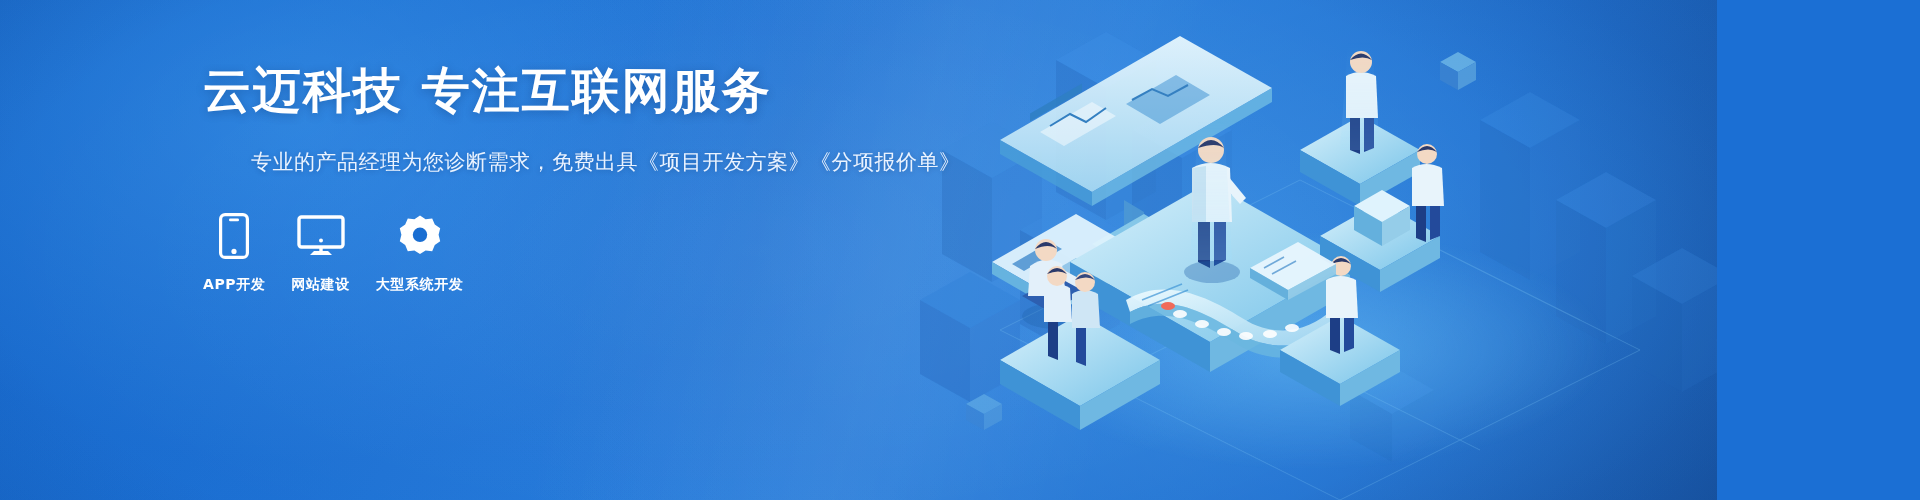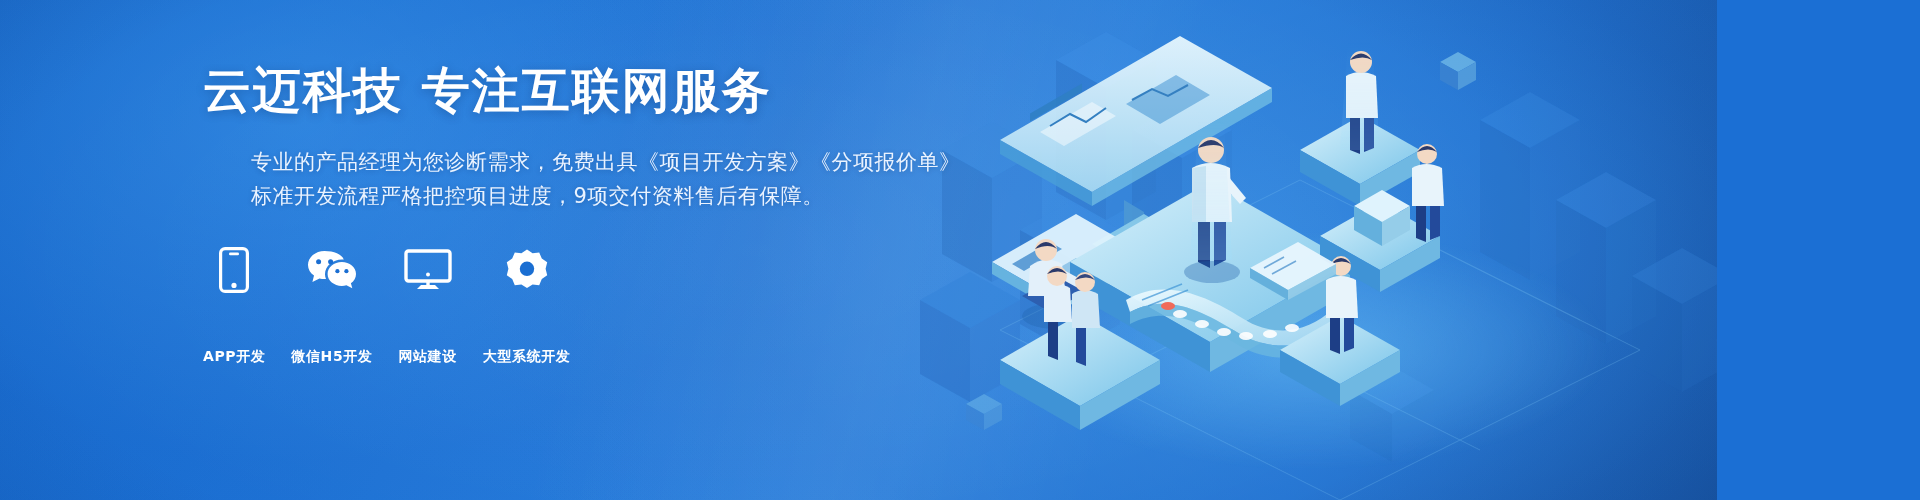--- a/index.html
+++ b/index.html
@@ -39,21 +39,21 @@
     font-family:"DejaVu Sans","Liberation Sans",sans-serif;
     font-size:21px;line-height:34px;color:#eaf3ff;letter-spacing:0.5px;
     white-space:nowrap;text-shadow:0 1px 5px rgba(3,38,90,0.28);margin-left:48px;
   }
   .sub-line{display:block;}
 
   
   .services{display:flex;align-items:flex-end;margin-top:34px;}
   .svc{
     display:flex;flex-direction:column;align-items:center;
-    margin-right:26px;cursor:pointer;gap:38px;
+    margin-right:26px;cursor:pointer;
   }
   .svc:last-child{margin-right:0;}
   .svc-icon{
     height:46px;display:flex;align-items:center;justify-content:center;
     margin-bottom:17px;
   }
   .svc-icon svg{display:block;}
   .svc-label{
     font-family:"DejaVu Sans","Liberation Sans",sans-serif;
     font-size:14px;color:#ffffff;letter-spacing:0.6px;white-space:nowrap;
@@ -326,50 +326,36 @@
       </g>
     </svg>
   </div>
 
   <div class="content">
 
     <h1 class="headline">云迈科技 专注互联网服务</h1>
 
     <div class="sub">
       <span class="sub-line">专业的产品经理为您诊断需求，免费出具《项目开发方案》《分项报价单》</span>
-      <span class="sub-line">标准开发流程严格把控项目进度，9项交付资料售后有保障。</span>
     </div>
 
     <div class="services">
 
       <div class="svc">
         <span class="svc-icon">
           <svg width="30" height="46" viewBox="0 0 30 46">
             <rect x="1.6" y="1.6" width="26.8" height="42.8" rx="4.5" ry="4.5" fill="none" stroke="#ffffff" stroke-width="3.2"></rect>
             <rect x="10" y="5.6" width="10" height="2.6" rx="1.3" fill="#ffffff"></rect>
             <circle cx="15" cy="38.4" r="2.6" fill="#ffffff"></circle>
           </svg>
         </span>
         <span class="svc-label">APP开发</span>
       </div>
 
 
-      <div class="svc">
-        <span class="svc-icon">
-          <svg width="52" height="44" viewBox="0 0 52 44">
-            <path d="M18.5 3C9.4 3 2 9.3 2 17c0 4.3 2.3 8.1 6 10.6L6.4 34l7.1-3.6c1.6.4 3.3.7 5 .7.5 0 1 0 1.5-.05C19.4 29.6 19 27.9 19 26.2 19 18 26.6 11.4 36 11.4c.6 0 1.2 0 1.8.1C35.8 6.2 27.9 3 18.5 3z" fill="#ffffff"></path>
-            <circle cx="12.6" cy="13.8" r="2.5" fill="#1a6ed2"></circle>
-            <circle cx="24.6" cy="13.8" r="2.5" fill="#1a6ed2"></circle>
-            <path d="M50 26c0-6.6-6.4-11.9-14.2-11.9S21.6 19.4 21.6 26c0 6.6 6.4 11.9 14.2 11.9 1.6 0 3.2-.22 4.6-.62l5.9 3-1.4-5c3.2-2.2 5.1-5.4 5.1-9.28z" fill="#ffffff"></path>
-            <circle cx="31.4" cy="23.2" r="2.1" fill="#1a6ed2"></circle>
-            <circle cx="40.4" cy="23.2" r="2.1" fill="#1a6ed2"></circle>
-          </svg>
-        </span>
-        <span class="svc-label">微信H5开发</span>
-      </div>
 
       <div class="svc">
         <span class="svc-icon">
           <svg width="48" height="42" viewBox="0 0 48 42">
             <rect x="2" y="2" width="44" height="30" rx="2.5" ry="2.5" fill="none" stroke="#ffffff" stroke-width="3.4"></rect>
             <circle cx="24" cy="25.5" r="2" fill="#ffffff"></circle>
             <path d="M24 32 L24 36" stroke="#ffffff" stroke-width="3.4"></path>
             <path d="M13 40 L35 40 L31 36 L17 36 Z" fill="#ffffff"></path>
           </svg>
         </span>

